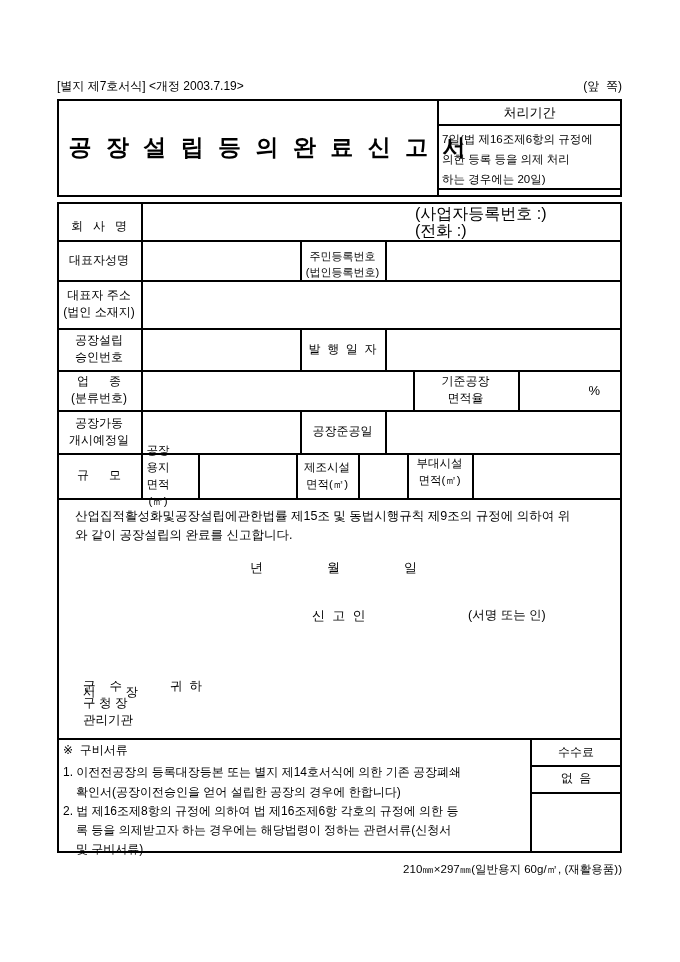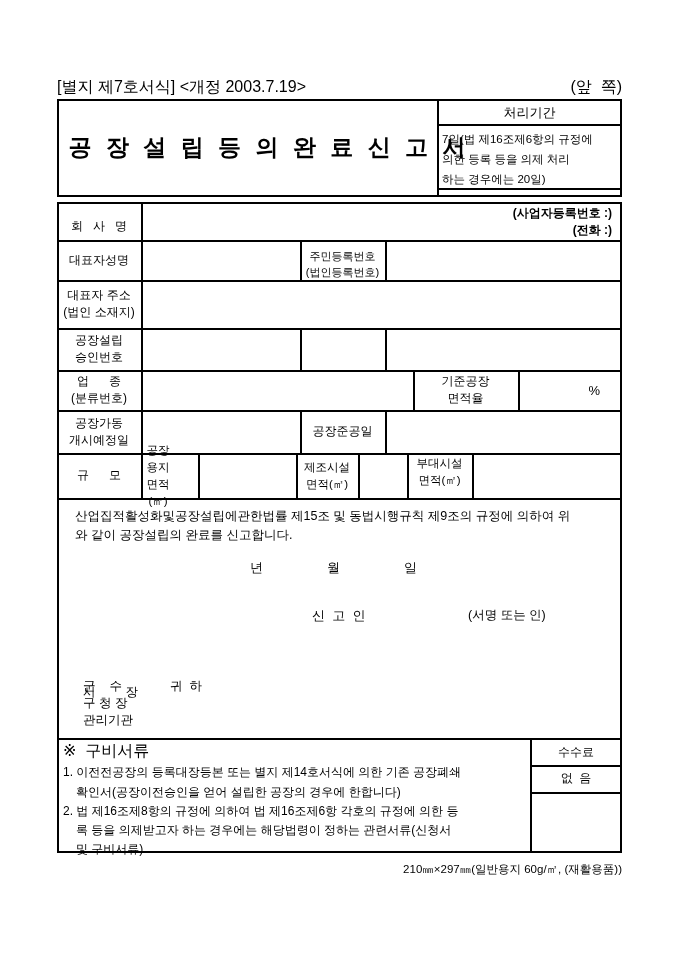--- a/index.html
+++ b/index.html
@@ -6,35 +6,35 @@
   html,body { background:#888; }
   .page {
     position:relative; width:680px; height:962px;
     background:#ffffff; color:#000;
     font-family:"Liberation Sans","DejaVu Sans",sans-serif;
     overflow:hidden;
   }
   .ln { position:absolute; background:#000; }
   .txt {
     position:absolute; white-space:pre-wrap;
-    font-size:16px; line-height:17px; color:#000;
+    font-size:12px; line-height:17px; color:#000;
   }
   .cell {
     position:absolute; display:flex; flex-direction:column;
     align-items:center; justify-content:center;
     text-align:center; white-space:pre-wrap;
     font-size:12px; line-height:17px;
   }
   .title-cell {
     font-size:23px; font-weight:bold; letter-spacing:4px;
     line-height:1.2;
   }
   .regline {
-    position:absolute; display:flex; justify-content:flex-end;
-    font-size:12px; line-height:17px; white-space:pre-wrap;font-weight:bold;
+    position:absolute; display:flex; justify-content:flex-start;
+    font-size:16px; line-height:17px; white-space:pre-wrap;
   }
   .daterow {
     position:absolute; display:flex; justify-content:space-between;
     font-size:13px;
   }
   .hang {
     position:absolute; white-space:pre-wrap; font-size:12px;
     padding-left:13px; text-indent:-13px;
   }
   .right { text-align:right; }
@@ -65,20 +65,21 @@
 
   <div class="cell" style="left:57px; top:240px; width:84px; height:40px;">대표자성명</div>
   <div class="cell" style="left:300px; top:240px; width:85px; height:48px; font-size:11px; line-height:16px;">주민등록번호
 (법인등록번호)</div>
 
   <div class="cell" style="left:57px; top:280px; width:84px; height:48px;">대표자 주소
 (법인 소재지)</div>
 
   <div class="cell" style="left:57px; top:328px; width:84px; height:42px;">공장설립
 승인번호</div>
+  <div class="cell" style="left:300px; top:328px; width:85px; height:42px;">발  행  일  자</div>
 
   <div class="cell" style="left:57px; top:370px; width:84px; height:40px;">업      종
 (분류번호)</div>
   <div class="cell" style="left:413px; top:370px; width:105px; height:40px;">기준공장
 면적율</div>
   <div class="cell" style="left:518px; top:370px; width:102px; height:40px; align-items:flex-end; padding-right:20px; font-size:13px;">%</div>
 
   <div class="cell" style="left:57px; top:410px; width:84px; height:43px;font-family:Liberation Serif, serif;">공장가동
 개시예정일</div>
   <div class="cell" style="left:300px; top:410px; width:85px; height:43px;">공장준공일</div>

